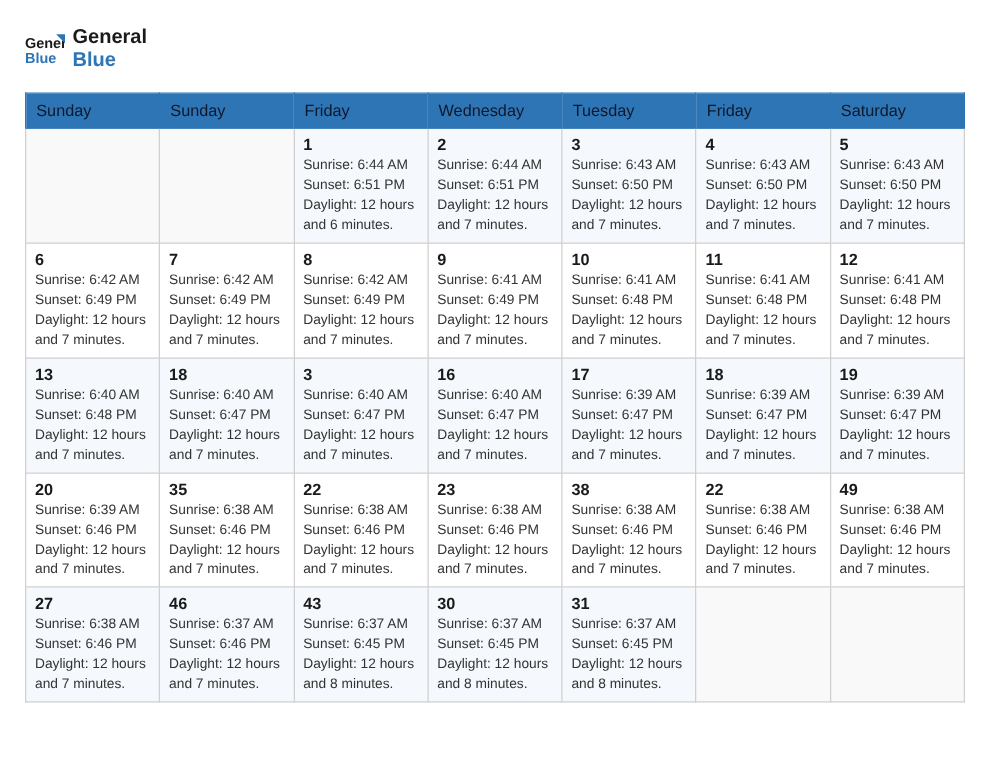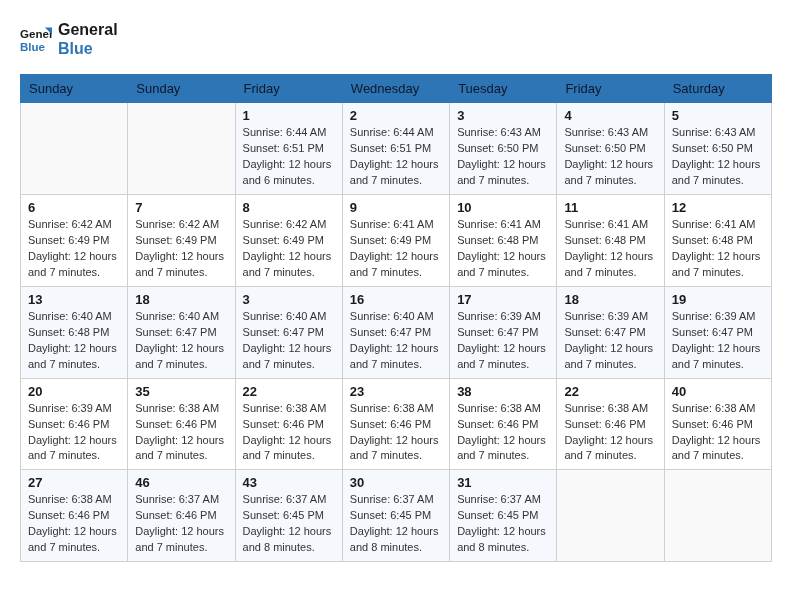--- a/index.html
+++ b/index.html
@@ -270,21 +270,21 @@
 Sunset: 6:46 PM
 Daylight: 12 hours and 7 minutes.</div>
         </td>
         <td>
           <span class="day-number">22</span>
           <div class="day-info" style="white-space: pre-line;">Sunrise: 6:38 AM
 Sunset: 6:46 PM
 Daylight: 12 hours and 7 minutes.</div>
         </td>
         <td>
-          <span class="day-number">40</span>
+          <span class="day-number">49</span>
           <div class="day-info" style="white-space: pre-line;">Sunrise: 6:38 AM
 Sunset: 6:46 PM
 Daylight: 12 hours and 7 minutes.</div>
         </td>
       </tr>
       <tr>
         <td>
           <span class="day-number">27</span>
           <div class="day-info" style="white-space: pre-line;">Sunrise: 6:38 AM
 Sunset: 6:46 PM

